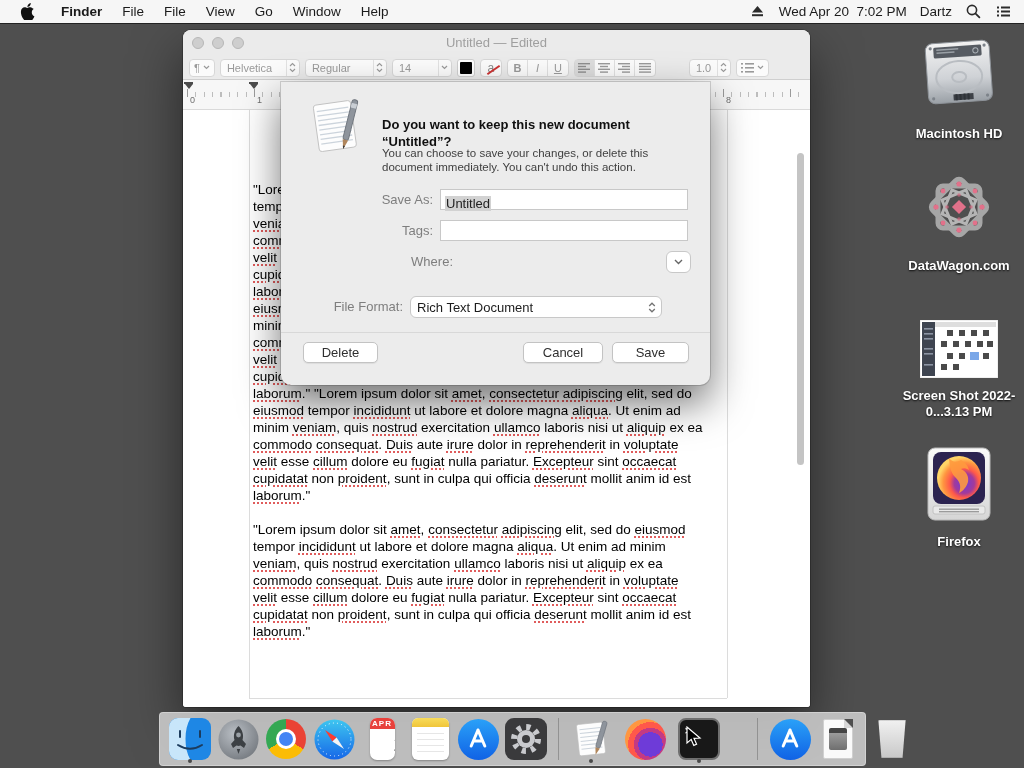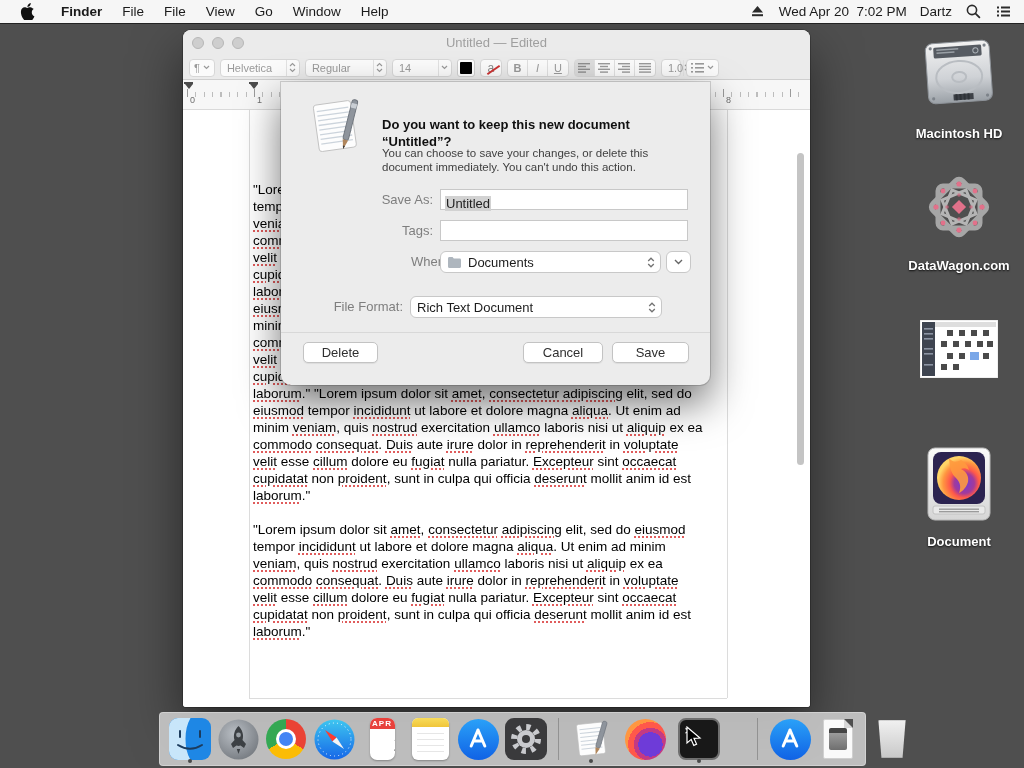--- a/index.html
+++ b/index.html
@@ -284,20 +284,21 @@
           <rect x="57" y="21" width="6" height="6"></rect>
           <rect x="67" y="21" width="6" height="6"></rect>
         <rect x="27" y="33" width="6" height="6"></rect>
           <rect x="39" y="33" width="6" height="6"></rect>
           <rect x="63" y="33" width="6" height="6"></rect>
         <rect x="21" y="44" width="6" height="6"></rect>
           <rect x="33" y="44" width="6" height="6"></rect>
       </g>
       <rect x="50" y="32" width="9" height="8" fill="#7aa7e8"></rect>
     </svg>
+    <div class="dlabel" style="width:120px;">Screen Shot 2022-0...3.13 PM</div>
   </div>
 
   <div class="dicon" style="left:899px; top:444px;">
     <svg class="art" width="80" height="80" viewBox="0 0 80 80">
       <defs>
         <linearGradient id="dmg" x1="0" y1="0" x2="0" y2="1">
             <stop offset="0" stop-color="#fafafa"></stop>
             <stop offset="1" stop-color="#d6d6d6"></stop>
           </linearGradient>
         <radialGradient id="fox" cx=".62" cy=".62" r=".6">
@@ -309,21 +310,21 @@
         </radialGradient>
       </defs>
       <rect x="9" y="4" width="62" height="72" rx="7" fill="url(#dmg)" stroke="#b9b9b9"></rect>
       <rect x="14" y="8" width="52" height="52" rx="8" fill="#2b2350"></rect>
       <circle cx="40" cy="34" r="22" fill="url(#fox)"></circle>
       <path d="M30 14c4 5 8 4 12 2 5 3 7 6 8 10-3-2-6-2-8-1 6 3 8 8 7 13-2 7-8 11-9 11 3-8 0-12-4-16-3-3-5-7-6-19z" fill="#ff9a3e" opacity=".9"></path>
       <rect x="14" y="62" width="52" height="8" rx="2" fill="#e9e9e9" stroke="#c2c2c2"></rect>
       <rect x="20" y="64.5" width="40" height="1.4" fill="#9b9b9b"></rect>
         <rect x="20" y="67" width="40" height="1.4" fill="#9b9b9b"></rect>
     </svg>
-    <div class="dlabel">Document</div>
+    <div class="dlabel">Firefox</div>
   </div>
 
   <div class="window">
     <div class="chrome">
       <div class="tlights">
         <div class="tlight"></div>
         <div class="tlight"></div>
         <div class="tlight"></div>
       </div>
       <div class="wtitle">Untitled — Edited</div>
@@ -405,21 +406,21 @@
               <svg width="12" height="10" viewBox="0 0 12 10">
                 <g fill="#9a9a9a">
                   <rect y="0" width="12" height="1.4"></rect>
                   <rect y="2.8" width="12" height="1.4"></rect>
                   <rect y="5.6" width="12" height="1.4"></rect>
                   <rect y="8.4" width="12" height="1.4"></rect>
                 </g>
               </svg>
             </span>
         </div>
-        <div class="tcombo" style="width:20px;">
+        <div class="tcombo" style="width:42px;margin-left:28px;">
           <span>1.0</span>
           <span class="cstep">
               <svg width="7" height="11" viewBox="0 0 7 11">
                 <path d="M1 4l2.5-2.5L6 4M1 7l2.5 2.5L6 7" fill="none" stroke="#9a9a9a" stroke-width="1.1"></path>
               </svg>
             </span>
         </div>
         <div class="tbtn">
           <svg width="13" height="10" viewBox="0 0 13 10">
               <g fill="#9a9a9a">
@@ -506,31 +507,20 @@
     <div class="finput" style="top:107px;">
       <span class="selhl">Untitled</span>
     </div>
 
     <div class="frow-label" style="top:141px;">Tags:</div>
     <div class="finput" style="top:138px;">
       <span></span>
     </div>
 
     <div class="frow-label" style="top:172px;margin-left:20px;">Where:</div>
-    <div class="popup" style="left:159px; top:169px; width:221px;">
-      <svg width="15" height="12" viewBox="0 0 15 12">
-        <path d="M1 2.5c0-.8.6-1.5 1.4-1.5h3.2l1.2 1.6h6c.7 0 1.2.6 1.2 1.3v6.6c0 .8-.6 1.5-1.4 1.5H2.4C1.6 12 1 11.3 1 10.5z" fill="#aeb6be"></path>
-      </svg>
-      <span class="ptext">Documents</span>
-      <span class="pstep">
-          <svg width="8" height="13" viewBox="0 0 8 13">
-            <path d="M1.2 5L4 2.2 6.8 5M1.2 8L4 10.8 6.8 8" fill="none" stroke="#737373" stroke-width="1.3"></path>
-          </svg>
-        </span>
-    </div>
     <div class="sqbtn" style="left:385px; top:169px;">
       <svg width="9" height="6" viewBox="0 0 9 6">
           <path d="M1 1l3.5 3.5L8 1" fill="none" stroke="#666" stroke-width="1.4"></path>
         </svg>
     </div>
 
     <div class="frow-label ffmt-label" style="top:217px;">File Format:</div>
     <div class="popup" style="left:129px; top:214px; width:252px;">
       <span class="ptext">Rich Text Document</span>
       <span class="pstep">

